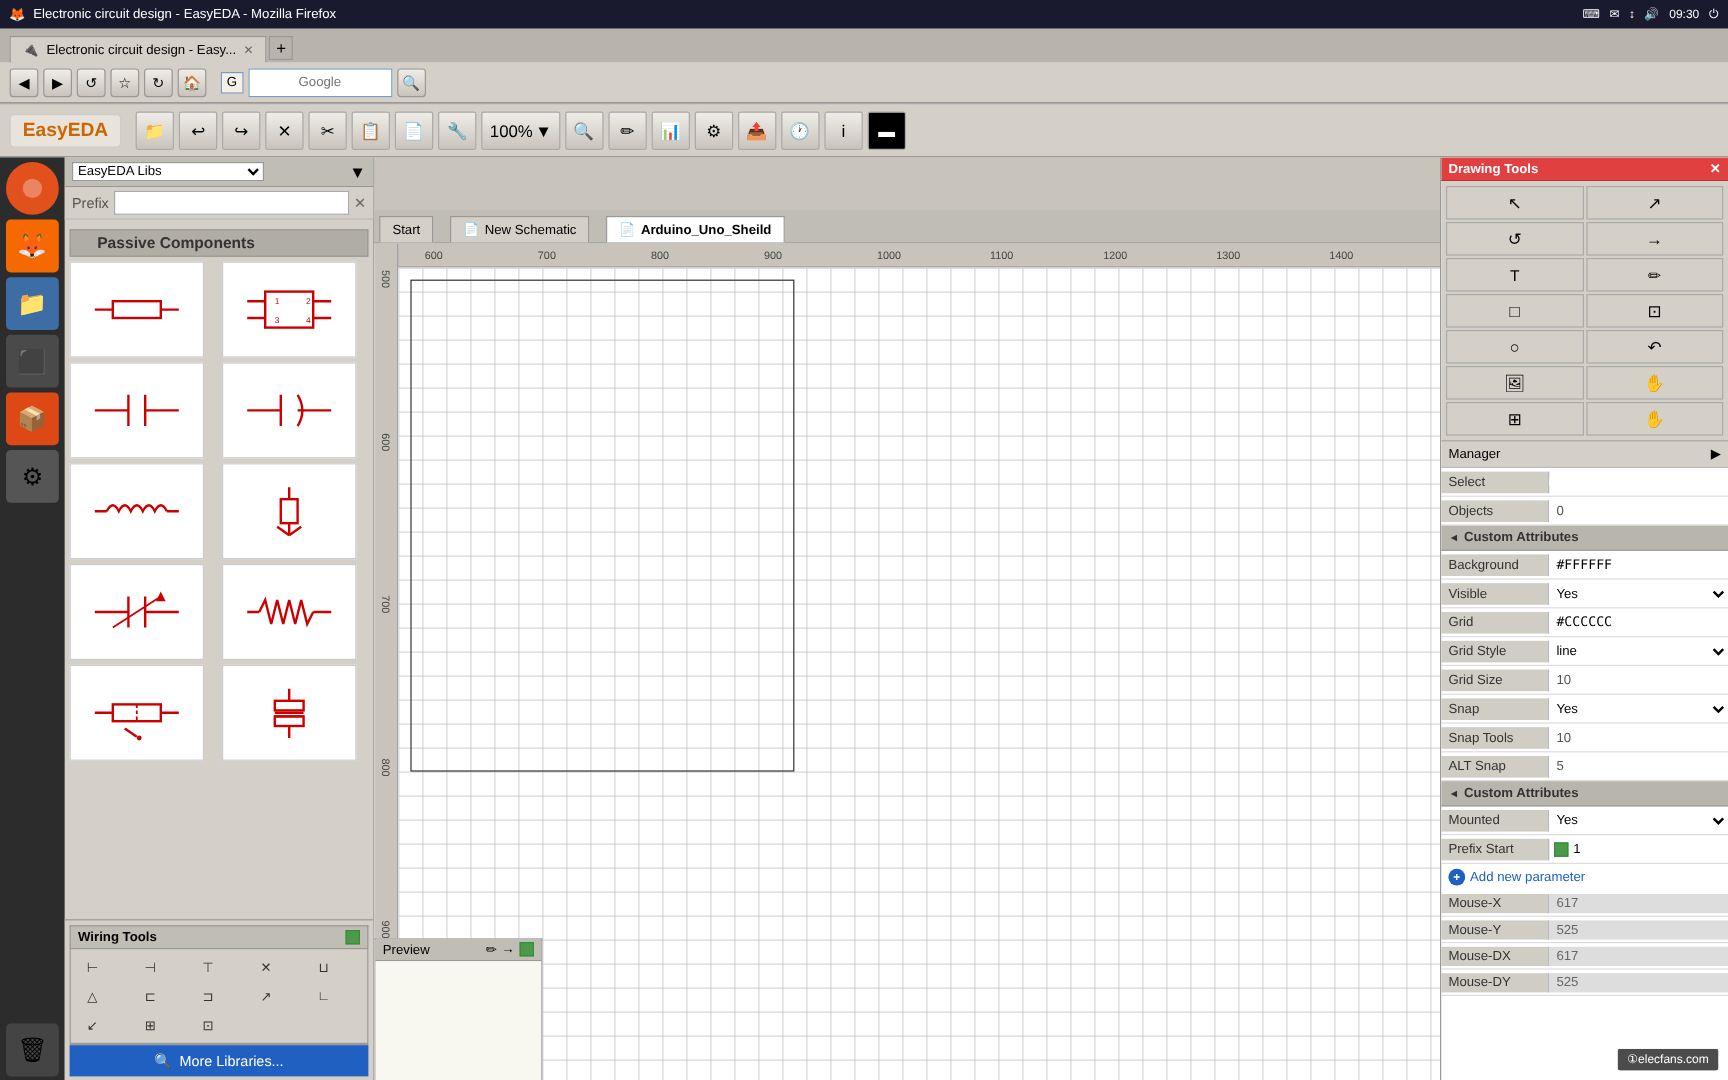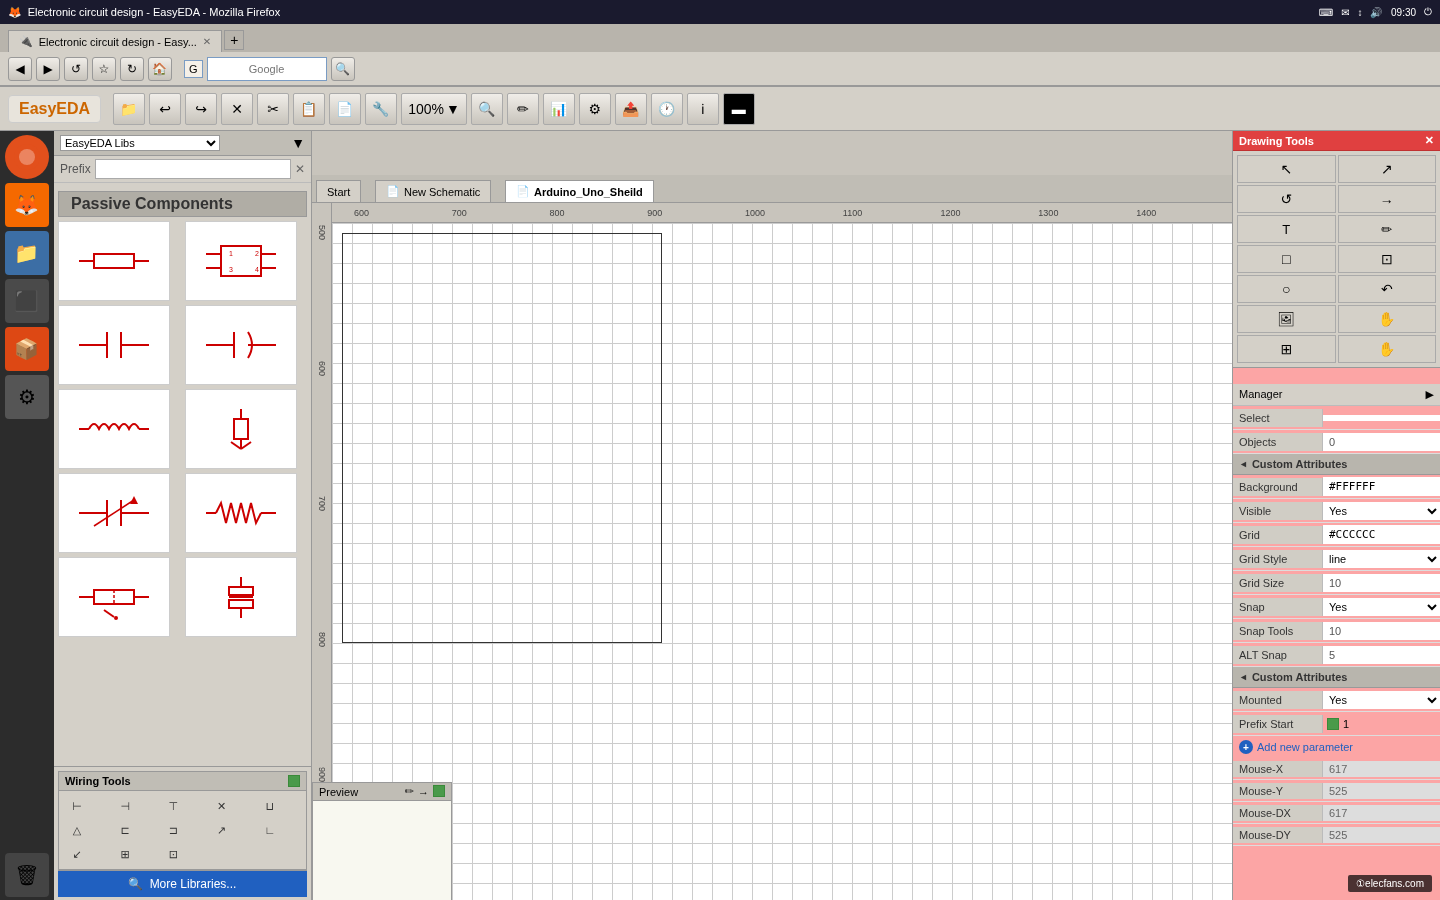--- a/index.html
+++ b/index.html
@@ -197,22 +197,22 @@
 
     .lib-content {
       flex: 1;
       overflow-y: auto;
       padding: 4px;
     }
     .lib-section-title {
       background: #b0ada5;
       color: #333;
       font-weight: bold;
-      font-size: 16px;
-      padding: 3px 12px;
+      font-size: 13px;
+      padding: 3px 22px;
       margin: 4px 0 4px 0;
       border: 1px solid #999;
     }
     .lib-grid {
       display: grid;
       grid-template-columns: 1fr 1fr;
       gap: 4px;
       margin-bottom: 4px;
     }
     .lib-item {
@@ -360,22 +360,22 @@
       display: flex; align-items: center; justify-content: space-between;
       border-bottom: 1px solid #999;
     }
     .preview-content {
       height: 100px;
       background: #f8f8f0;
     }
 
     
     .props-panel {
-      width: 208px;
-      background: #fca5a5;
+      width: 240px;
+      background: #ffffff;
       border-left: 1px solid #999;
       font-size: 11px;
       overflow-y: auto;
     }
     .props-row {
       display: flex;
       align-items: center;
       border-bottom: 1px solid #ddd;
       min-height: 24px;
     }
@@ -417,23 +417,23 @@
       color: #333;
       border-bottom: 1px solid #999;
       display: flex; align-items: center; gap: 4px;
     }
 
     
     .manager-section {
       background: #d4d0c8;
       padding: 4px 6px;
       display: flex;
+      align-items: center;
       justify-content: space-between;
       border-bottom: 1px solid #bbb;
-      margin-top: 16px;
     }
 
     
     .mouse-row {
       display: flex;
       align-items: center;
       border-bottom: 1px solid #ddd;
       min-height: 22px;
     }
     .mouse-label {

